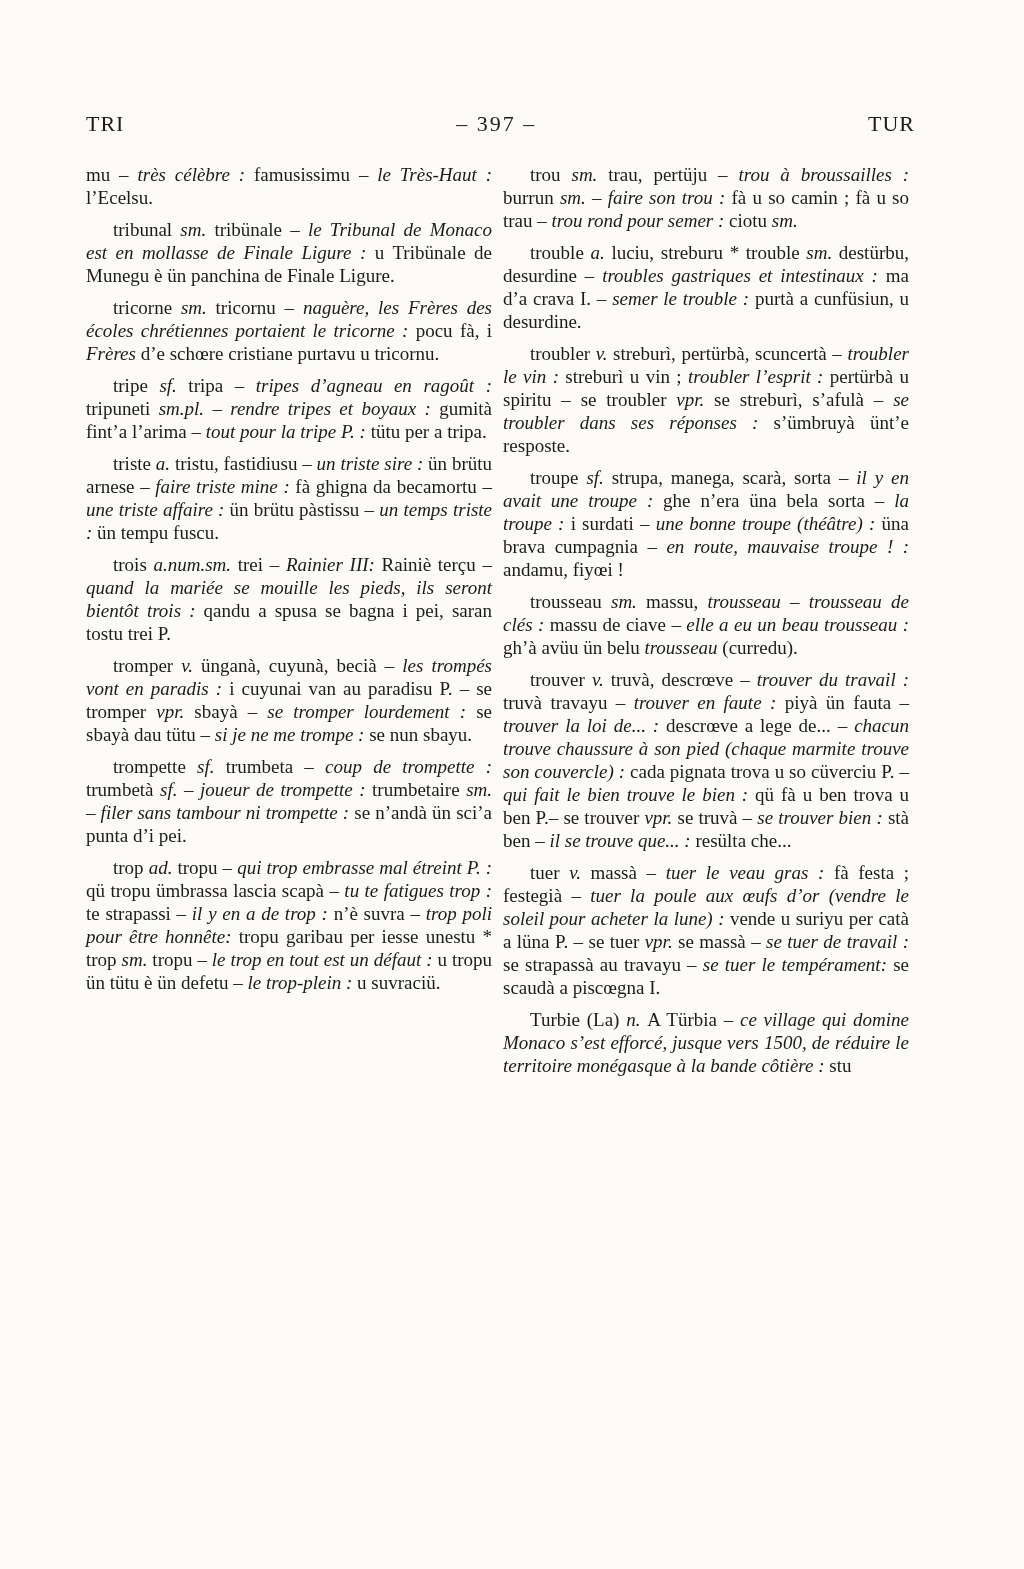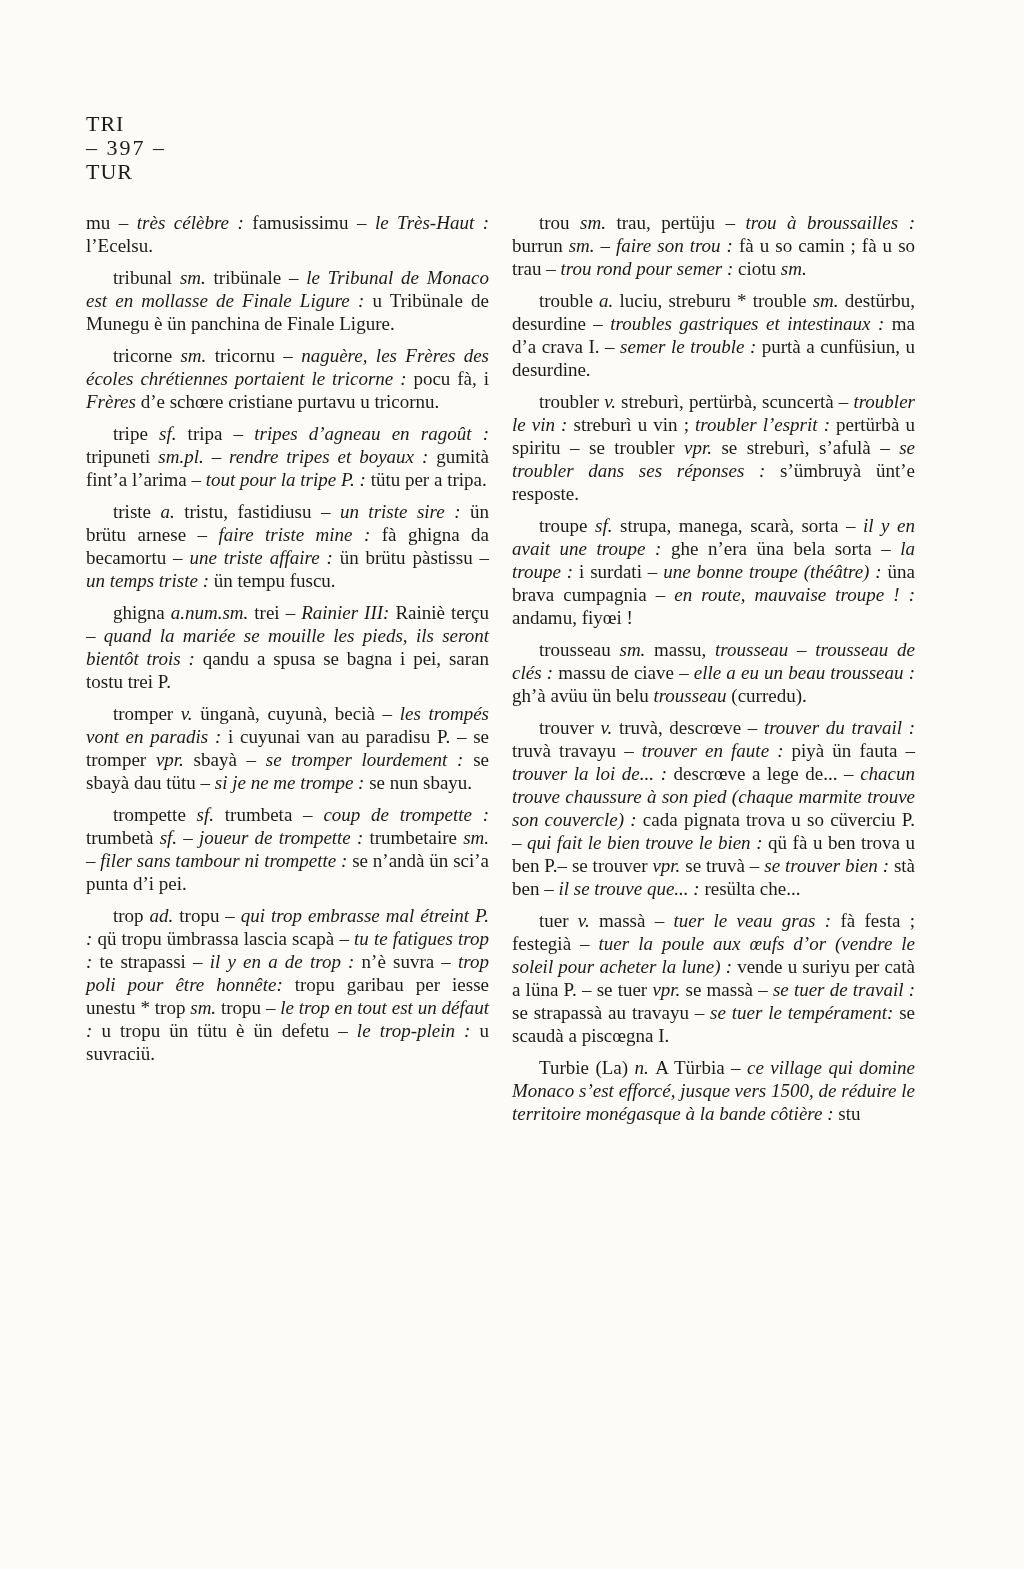--- a/index.html
+++ b/index.html
@@ -14,27 +14,26 @@
     padding: 112px 109px 40px 86px;
     overflow: hidden;
   }
   .running-head {
     display: flex;
     justify-content: space-between;
     align-items: baseline;
     font-size: 22px;
     line-height: 24px;
     margin-bottom: 27px;
-    flex-direction: column;
   }
   .running-head .guide { letter-spacing: 1px; }
   .running-head .pageno { letter-spacing: 2px; font-family: Liberation Serif, serif; }
   .columns {
     display: flex;
-    gap: 23px;
+    gap: 11px;
   }
   .column {
     width: 406px;
     font-size: 19px;
     line-height: 23px;
     text-align: justify;
   }
   .entry {
     margin: 0 0 9px 0;
     text-indent: 27px;
@@ -54,21 +53,21 @@
     <span class="guide">TUR</span>
   </div>
 
   <div class="columns">
     <div class="column">
         <p class="entry no-indent"><span class="seg-r">mu – </span><span class="seg-i">très célèbre : </span><span class="seg-r">famusissimu – </span><span class="seg-i">le Très-Haut : </span><span class="seg-r">l’Ecelsu.</span></p>
         <p class="entry"><span class="seg-b">tribunal </span><span class="seg-i">sm. </span><span class="seg-r">tribünale – </span><span class="seg-i">le Tribunal de Monaco est en mollasse de Finale Ligure : </span><span class="seg-r">u Tribünale de Munegu è ün panchina de Finale Ligure.</span></p>
         <p class="entry"><span class="seg-b">tricorne </span><span class="seg-i">sm. </span><span class="seg-r">tricornu – </span><span class="seg-i">naguère, les Frères des écoles chrétiennes portaient le tricorne : </span><span class="seg-r">pocu fà, i </span><span class="seg-i">Frères </span><span class="seg-r">d’e schœre cristiane purtavu u tricornu.</span></p>
         <p class="entry"><span class="seg-b">tripe </span><span class="seg-i">sf. </span><span class="seg-r">tripa – </span><span class="seg-i">tripes d’agneau en ragoût : </span><span class="seg-r">tripuneti </span><span class="seg-i">sm.pl. </span><span class="seg-r">– </span><span class="seg-i">rendre tripes et boyaux : </span><span class="seg-r">gumità fint’a l’arima – </span><span class="seg-i">tout pour la tripe P. : </span><span class="seg-r">tütu per a tripa.</span></p>
         <p class="entry"><span class="seg-b">triste </span><span class="seg-i">a. </span><span class="seg-r">tristu, fastidiusu – </span><span class="seg-i">un triste sire : </span><span class="seg-r">ün brütu arnese – </span><span class="seg-i">faire triste mine : </span><span class="seg-r">fà ghigna da becamortu – </span><span class="seg-i">une triste affaire : </span><span class="seg-r">ün brütu pàstissu – </span><span class="seg-i">un temps triste : </span><span class="seg-r">ün tempu fuscu.</span></p>
-        <p class="entry"><span class="seg-b">ghigna </span><span class="seg-i">a.num.sm. </span><span class="seg-r">trei – </span><span class="seg-i">Rainier III: </span><span class="seg-r">Rainiè terçu – </span><span class="seg-i">quand la mariée se mouille les pieds, ils seront bientôt trois : </span><span class="seg-r">qandu a spusa se bagna i pei, saran tostu trei P.</span></p>
+        <p class="entry"><span class="seg-b">trois </span><span class="seg-i">a.num.sm. </span><span class="seg-r">trei – </span><span class="seg-i">Rainier III: </span><span class="seg-r">Rainiè terçu – </span><span class="seg-i">quand la mariée se mouille les pieds, ils seront bientôt trois : </span><span class="seg-r">qandu a spusa se bagna i pei, saran tostu trei P.</span></p>
         <p class="entry"><span class="seg-b">tromper </span><span class="seg-i">v. </span><span class="seg-r">ünganà, cuyunà, becià – </span><span class="seg-i">les trompés vont en paradis : </span><span class="seg-r">i cuyunai van au paradisu P. – </span><span class="seg-b">se tromper </span><span class="seg-i">vpr. </span><span class="seg-r">sbayà – </span><span class="seg-i">se tromper lourdement : </span><span class="seg-r">se sbayà dau tütu – </span><span class="seg-i">si je ne me trompe : </span><span class="seg-r">se nun sbayu.</span></p>
         <p class="entry"><span class="seg-b">trompette </span><span class="seg-i">sf. </span><span class="seg-r">trumbeta – </span><span class="seg-i">coup de trompette : </span><span class="seg-r">trumbetà </span><span class="seg-i">sf. </span><span class="seg-r">– </span><span class="seg-i">joueur de trompette : </span><span class="seg-r">trumbetaire </span><span class="seg-i">sm. </span><span class="seg-r">– </span><span class="seg-i">filer sans tambour ni trompette : </span><span class="seg-r">se n’andà ün sci’a punta d’i pei.</span></p>
         <p class="entry"><span class="seg-b">trop </span><span class="seg-i">ad. </span><span class="seg-r">tropu – </span><span class="seg-i">qui trop embrasse mal étreint P. : </span><span class="seg-r">qü tropu ümbrassa lascia scapà – </span><span class="seg-i">tu te fatigues trop : </span><span class="seg-r">te strapassi – </span><span class="seg-i">il y en a de trop : </span><span class="seg-r">n’è suvra – </span><span class="seg-i">trop poli pour être honnête: </span><span class="seg-r">tropu garibau per iesse unestu * </span><span class="seg-b">trop </span><span class="seg-i">sm. </span><span class="seg-r">tropu – </span><span class="seg-i">le trop en tout est un défaut : </span><span class="seg-r">u tropu ün tütu è ün defetu – </span><span class="seg-i">le trop-plein : </span><span class="seg-r">u suvraciü.</span></p>
       </div>
     <div class="column">
         <p class="entry"><span class="seg-b">trou </span><span class="seg-i">sm. </span><span class="seg-r">trau, pertüju – </span><span class="seg-i">trou à broussailles : </span><span class="seg-r">burrun </span><span class="seg-i">sm. </span><span class="seg-r">– </span><span class="seg-i">faire son trou : </span><span class="seg-r">fà u so camin ; fà u so trau – </span><span class="seg-i">trou rond pour semer : </span><span class="seg-r">ciotu </span><span class="seg-i">sm.</span></p>
         <p class="entry"><span class="seg-b">trouble </span><span class="seg-i">a. </span><span class="seg-r">luciu, streburu * </span><span class="seg-b">trouble </span><span class="seg-i">sm. </span><span class="seg-r">destürbu, desurdine – </span><span class="seg-i">troubles gastriques et intestinaux : </span><span class="seg-r">ma d’a crava I. – </span><span class="seg-i">semer le trouble : </span><span class="seg-r">purtà a cunfüsiun, u desurdine.</span></p>
         <p class="entry"><span class="seg-b">troubler </span><span class="seg-i">v. </span><span class="seg-r">streburì, pertürbà, scuncertà – </span><span class="seg-i">troubler le vin : </span><span class="seg-r">streburì u vin ; </span><span class="seg-i">troubler l’esprit : </span><span class="seg-r">pertürbà u spiritu – </span><span class="seg-b">se troubler </span><span class="seg-i">vpr. </span><span class="seg-r">se streburì, s’afulà – </span><span class="seg-i">se troubler dans ses réponses : </span><span class="seg-r">s’ümbruyà ünt’e resposte.</span></p>
         <p class="entry"><span class="seg-b">troupe </span><span class="seg-i">sf. </span><span class="seg-r">strupa, manega, scarà, sorta – </span><span class="seg-i">il y en avait une troupe : </span><span class="seg-r">ghe n’era üna bela sorta – </span><span class="seg-i">la troupe : </span><span class="seg-r">i surdati – </span><span class="seg-i">une bonne troupe (théâtre) : </span><span class="seg-r">üna brava cumpagnia – </span><span class="seg-i">en route, mauvaise troupe ! : </span><span class="seg-r">andamu, fiyœi !</span></p>
         <p class="entry"><span class="seg-b">trousseau </span><span class="seg-i">sm. </span><span class="seg-r">massu, </span><span class="seg-i">trousseau </span><span class="seg-r">– </span><span class="seg-i">trousseau de clés : </span><span class="seg-r">massu de ciave – </span><span class="seg-i">elle a eu un beau trousseau : </span><span class="seg-r">gh’à avüu ün belu </span><span class="seg-i">trousseau </span><span class="seg-r">(curredu).</span></p>

